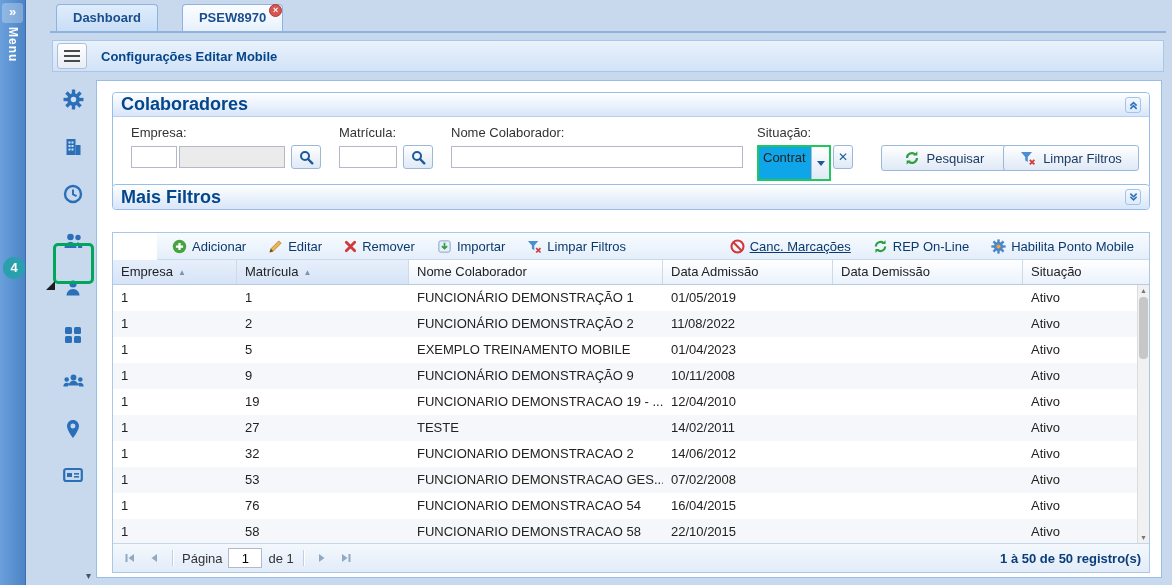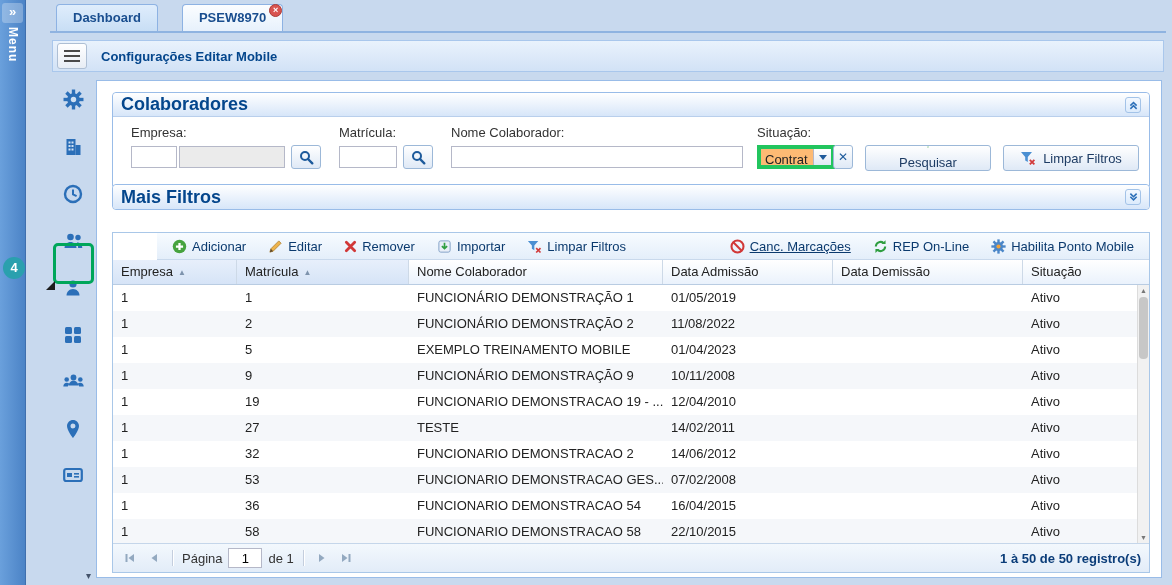--- a/index.html
+++ b/index.html
@@ -42,21 +42,21 @@
   .panel-hd { height:24px; background:linear-gradient(#ffffff,#d7e6f9); border-bottom:1px solid #b9cfec; border-radius:4px 4px 0 0; display:flex; align-items:center; padding:0 8px; }
   .hd-title { font-weight:bold; color:#04468c; font-size:18px; flex:1; }
   .hd-tool { width:16px; height:16px; border:1px solid #a3c3e8; border-radius:3px; background:linear-gradient(#f2f8ff,#dcebfc); display:flex; align-items:center; justify-content:center; cursor:pointer; }
 
   .colab { top:11px; height:97px; }
   .panel-bd { position:relative; height:71px; }
   .flabel { position:absolute; color:#333; font-size:13px; }
   .tin { position:absolute; height:22px; border:1px solid #b5b8c8; background:#fff; font:13px "Liberation Sans",sans-serif; padding:0 4px; color:#222; }
   .tin:disabled { background:#ebebeb; }
   .lupa-btn { position:absolute; width:30px; height:24px; background:linear-gradient(#ffffff,#dfe9f6); border:1px solid #9cb8d8; border-radius:3px; display:flex; align-items:center; justify-content:center; cursor:pointer; }
-  .combo { position:absolute; height:24px; display:flex; border:4px solid #22c55e; background:#fdba74; }
+  .combo { position:absolute; height:36px; display:flex; border:2px solid #22c55e; background:#0ea5e9; }
   .combo-text { width:52px; padding:0 4px; line-height:22px; overflow:hidden; white-space:nowrap; }
   .combo-trig { width:18px; background:linear-gradient(#ffffff,#dfe9f6); border-left:1px solid #b5b8c8; display:flex; align-items:center; justify-content:center; cursor:pointer; }
   .combo-trig i { width:0; height:0; border-left:4px solid transparent; border-right:4px solid transparent; border-top:5px solid #1d5a9b; }
   .clear-btn { position:absolute; width:20px; height:24px; background:linear-gradient(#ffffff,#dfe9f6); border:1px solid #9cb8d8; border-radius:3px; color:#1d5a9b; font-weight:bold; font-size:12px; text-align:center; line-height:22px; cursor:pointer; }
   .btn { position:absolute; height:26px; display:flex; align-items:center; justify-content:center; gap:7px; padding:0 12px; background:linear-gradient(#ffffff,#dfe9f6); border:1px solid #9cb8d8; border-radius:3px; color:#1e3c64; font-size:13px; cursor:pointer; }
 
   .mais { top:103px; height:26px; }
   .mais .panel-hd { height:24px; border-bottom:none; border-radius:4px; }
 
   
@@ -237,21 +237,21 @@
 
         <label class="flabel" style="left:644px;top:8px;">Situação:</label>
         <div class="combo" style="left:644px;top:28px;">
           <span class="combo-text">Contrat</span>
           <span class="combo-trig">
               <i></i>
             </span>
         </div>
         <span class="clear-btn" style="left:720px;top:28px;">✕</span>
 
-        <button class="btn" style="left:752px;top:28px;width:126px;flex-direction:column;">
+        <button class="btn" style="left:768px;top:28px;width:126px;">
           <svg width="16" height="16" viewBox="0 0 16 16">
               <path d="M3 8a5 5 0 0 1 8.3-3.6" fill="none" stroke="#2f9e41" stroke-width="2.2"></path>
               <path d="M13 8a5 5 0 0 1-8.3 3.6" fill="none" stroke="#2f9e41" stroke-width="2.2"></path>
               <path d="M13.4 1.2v4.2h-4.2z" fill="#2f9e41"></path>
               <path d="M2.6 14.8v-4.2h4.2z" fill="#2f9e41"></path>
             </svg>
           <span>Pesquisar</span>
         </button>
         <button class="btn" style="left:890px;top:28px;width:136px;">
           <svg width="16" height="16" viewBox="0 0 16 16">
@@ -414,21 +414,21 @@
             <div class="grow alt">
               <div class="gcell c0">1</div>
               <div class="gcell c1">53</div>
               <div class="gcell c2">FUNCIONARIO DEMONSTRACAO GES...</div>
               <div class="gcell c3">07/02/2008</div>
               <div class="gcell c4"></div>
               <div class="gcell c5">Ativo</div>
             </div>
             <div class="grow">
               <div class="gcell c0">1</div>
-              <div class="gcell c1">36</div>
+              <div class="gcell c1">76</div>
               <div class="gcell c2">FUNCIONARIO DEMONSTRACAO 54</div>
               <div class="gcell c3">16/04/2015</div>
               <div class="gcell c4"></div>
               <div class="gcell c5">Ativo</div>
             </div>
             <div class="grow alt">
               <div class="gcell c0">1</div>
               <div class="gcell c1">58</div>
               <div class="gcell c2">FUNCIONARIO DEMONSTRACAO 58</div>
               <div class="gcell c3">22/10/2015</div>

